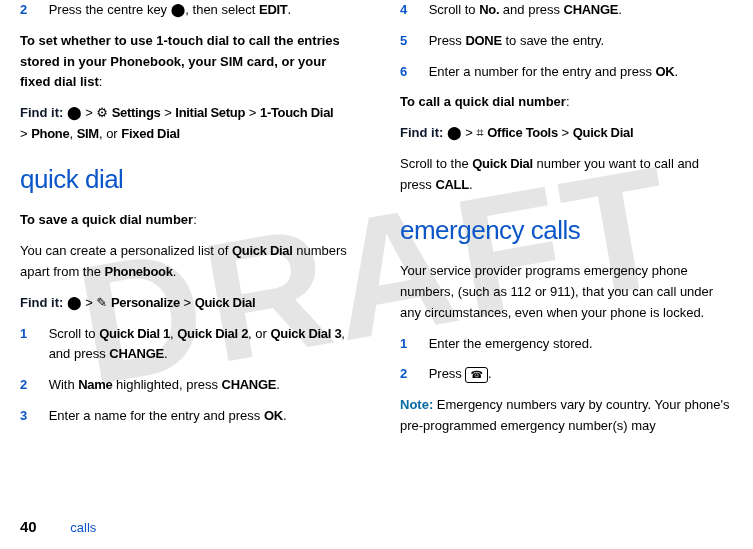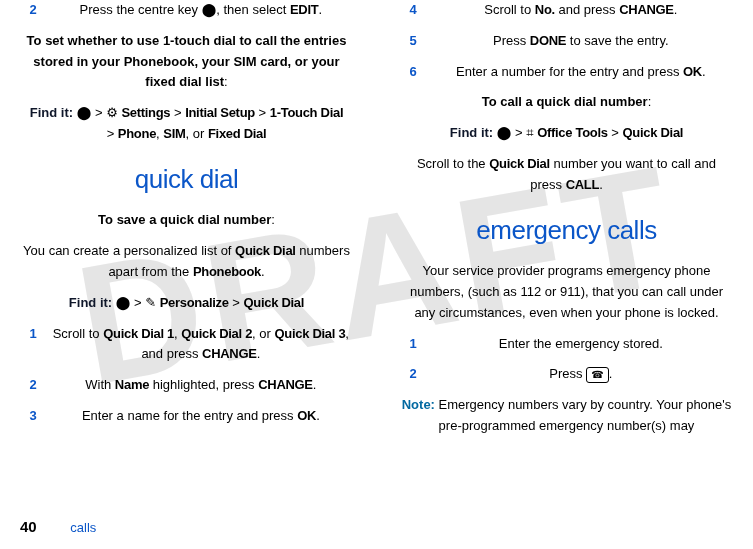--- a/index.html
+++ b/index.html
@@ -26,21 +26,20 @@
       z-index: 0;
       font-family: Arial, sans-serif;
       white-space: nowrap;
     }
     .content {
       position: relative;
       z-index: 1;
       display: flex;
       gap: 47px;
       padding: 0 20px;
-      text-align: center;
     }
     .col { width: 50%; }
     .step { margin-bottom: 10px;}
     .step-num { color: #0b56c8; font-weight: bold; display: inline-block; width: 25px; vertical-align: top;}
     .step-text { display: inline-block; width: calc(100% - 30px); }
     .bold { font-weight: bold; }
     .cond { font-family: 'Arial Narrow', Arial, sans-serif; font-weight: bold; font-stretch: condensed; letter-spacing: -0.3px;}
     .findit { color: #0f172a; font-weight: bold; }
     .heading1 { color: #0b56c8; font-size: 26px; font-weight: normal; margin: 14px 0 10px; letter-spacing: -0.5px;}
     .para { margin-bottom: 10px; }

